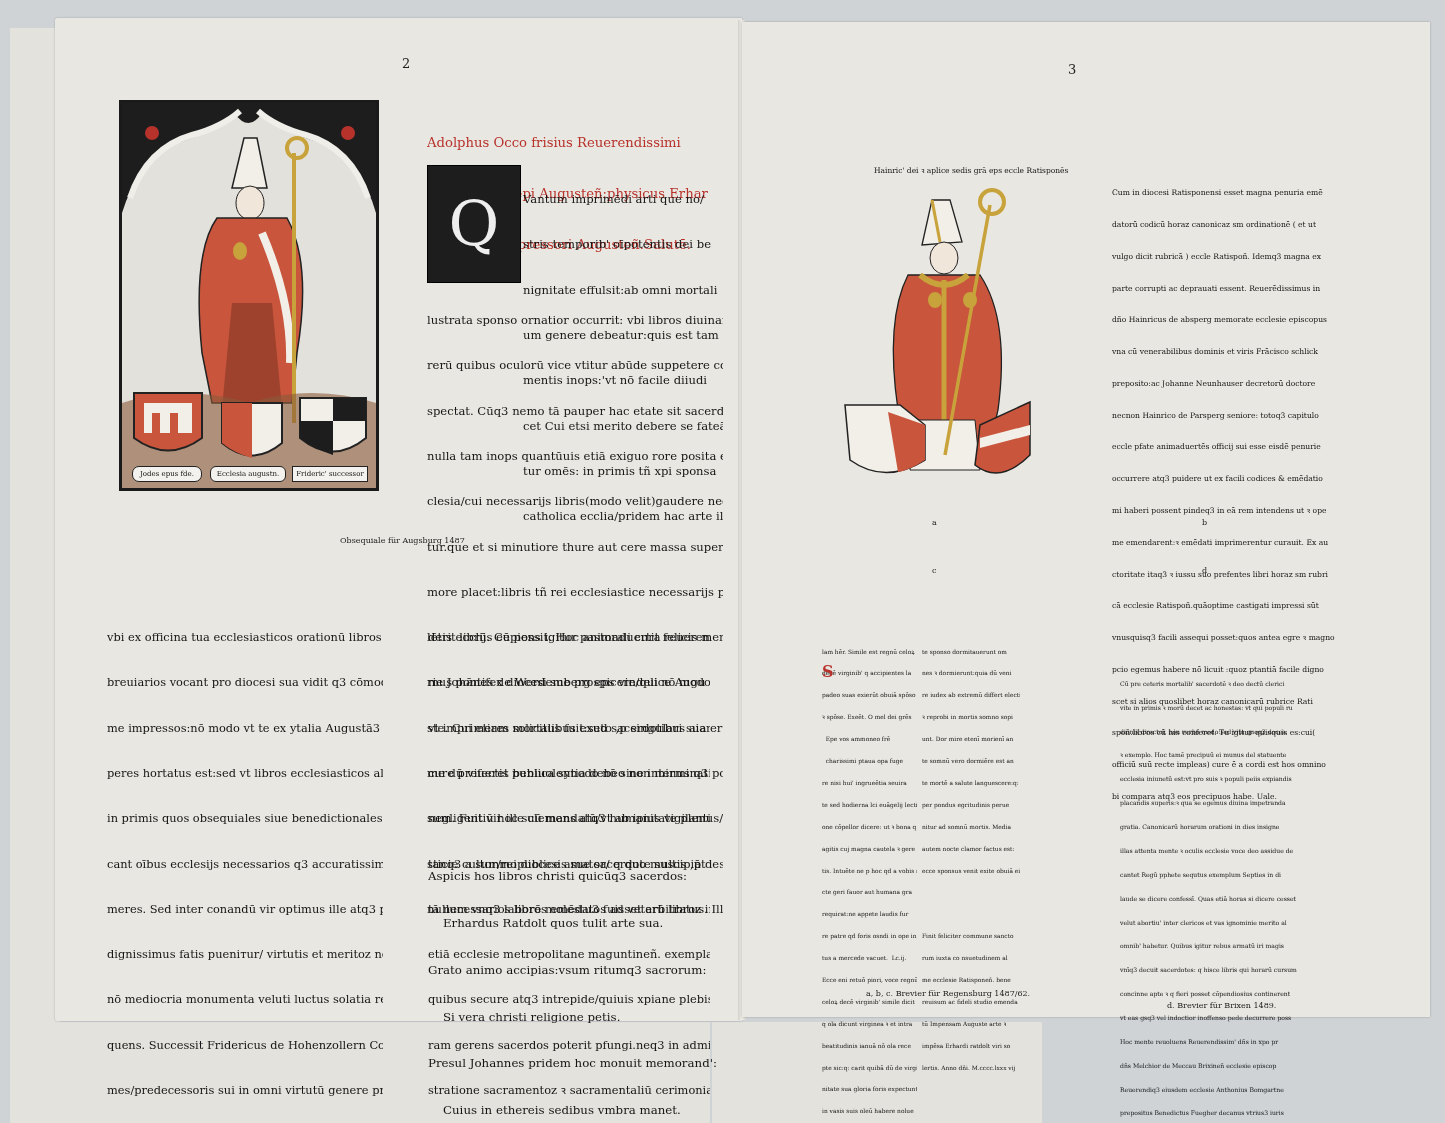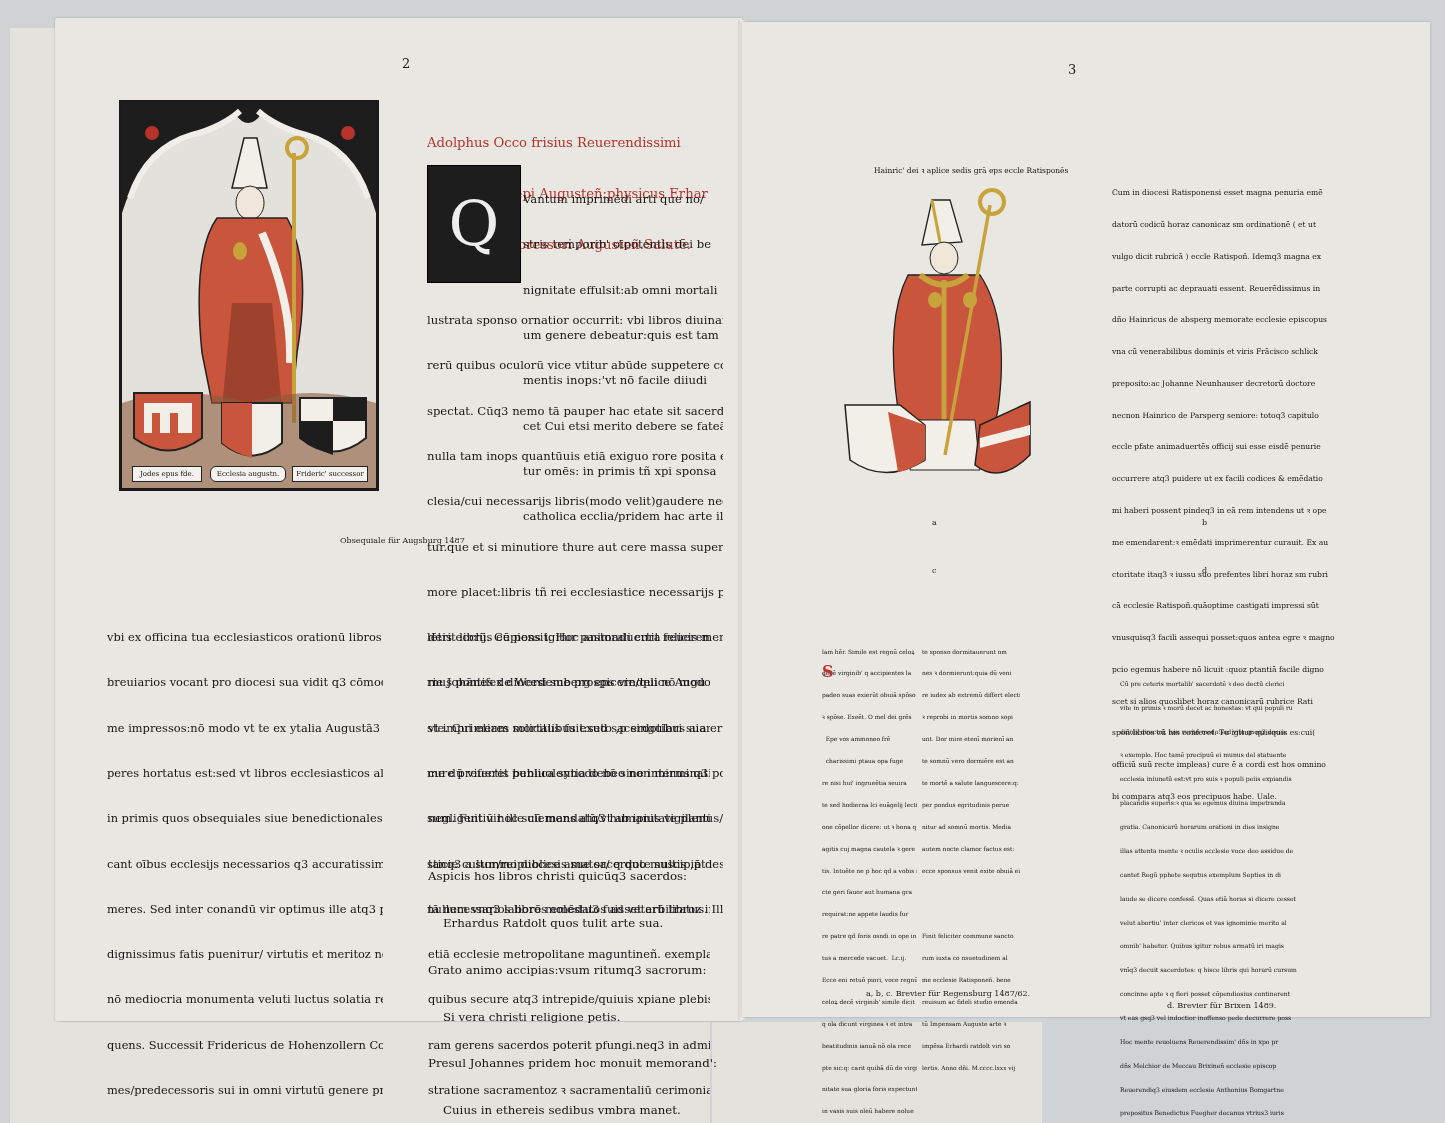--- a/index.html
+++ b/index.html
@@ -57,21 +57,21 @@
       <path d="M12 290 H80 V335 Q46 360 12 335 Z" fill="#c9553c" stroke="#222" stroke-width="2"></path>
       <rect x="22" y="300" width="48" height="30" fill="#f2efe8"></rect>
       <rect x="30" y="310" width="8" height="22" fill="#c9553c"></rect>
       <rect x="48" y="310" width="8" height="22" fill="#c9553c"></rect>
       <path d="M100 300 H160 V340 Q130 365 100 340 Z" fill="#f2efe8" stroke="#222" stroke-width="2"></path>
       <path d="M100 300 H130 V355 Q112 350 100 340 Z" fill="#c9553c"></path>
       <path d="M178 295 H244 V335 Q211 362 178 335 Z" fill="#f2efe8" stroke="#222" stroke-width="2"></path>
       <path d="M211 295 H244 V318 H211 Z" fill="#1d1d1d"></path>
       <path d="M178 318 H211 V352 Q190 345 178 335 Z" fill="#1d1d1d"></path>
     </svg>
-    <div class="label-box" style="left:10px;width:68px;">Jodes epus fde.</div>
+    <div class="label-box" style="left:10px;width:68px;border-radius:7px;">Jodes epus fde.</div>
     <div class="label-box" style="left:88px;width:74px;border-radius:6px;">Ecclesia augustn.</div>
     <div class="label-box" style="left:170px;width:74px;">Frideric' successor</div>
   </div>
 
   <div class="txt red" style="left:372px;top:82px;width:290px;font-size:13.2px;line-height:17px;">
     <span class="ln">Adolphus Occo frisius Reuerendissimi</span>
     <span class="ln">dñi Friderici epi Augusteñ:physicus Erhar</span>
     <span class="ln">do Ratdolt impressori Augusteñ.Salutē.</span>
   </div>
 

